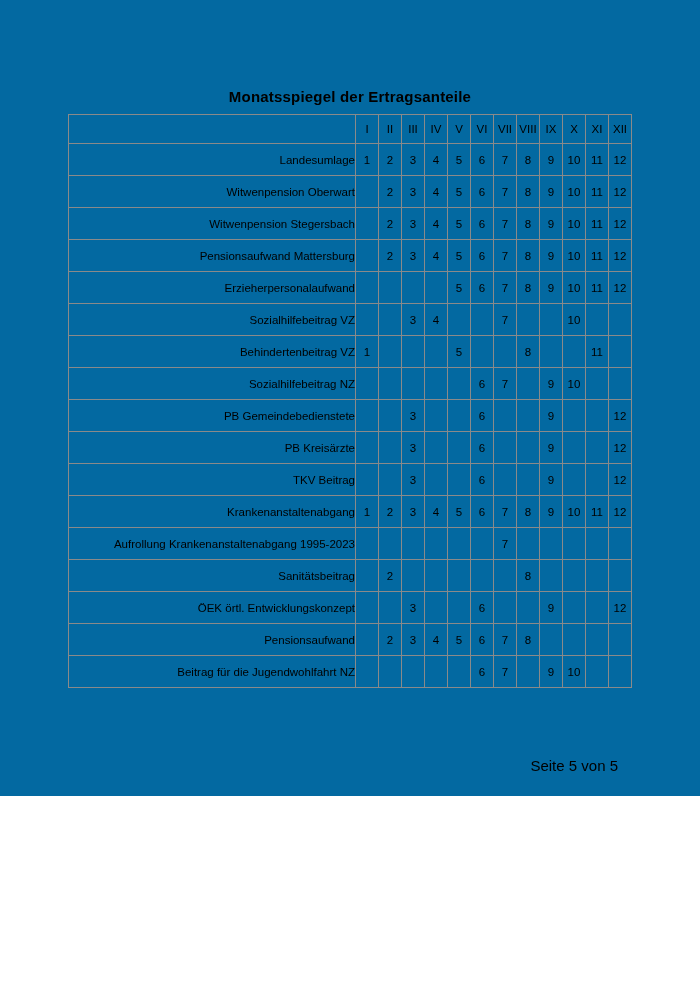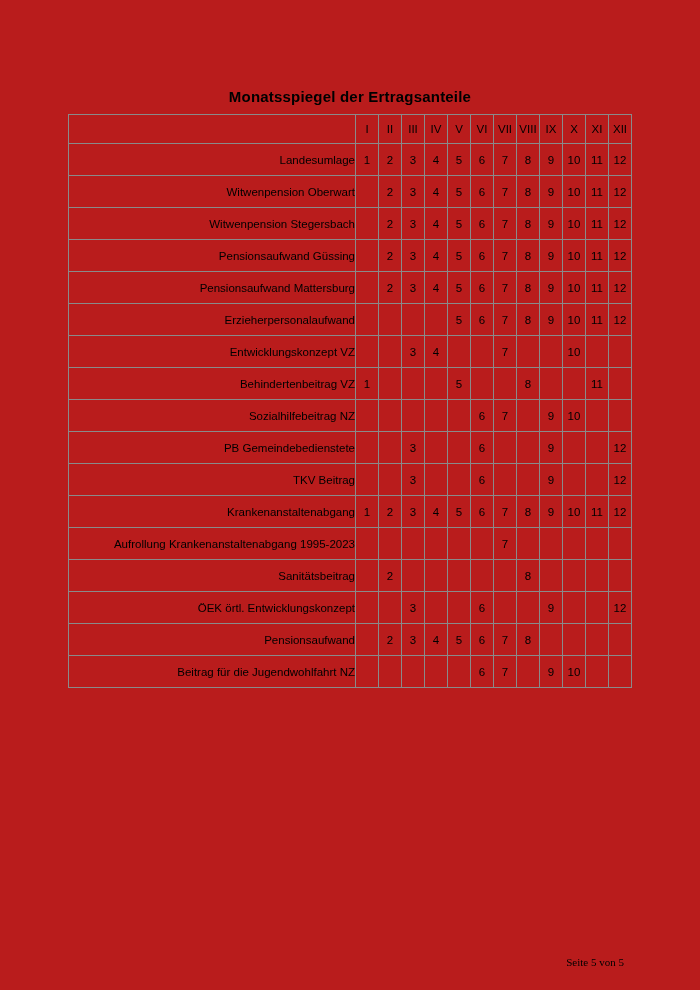--- a/index.html
+++ b/index.html
@@ -3,22 +3,22 @@
 <meta charset="utf-8">
 <style>
   html, body {
     margin: 0;
     padding: 0;
     background: #ffffff;
   }
   .page {
     position: relative;
     width: 700px;
-    height: 990px;
-    background: #b91c1c;
+    height: 796px;
+    background: #0369a1;
     font-family: "Liberation Sans", sans-serif;
     color: #000000;
     overflow: hidden;
   }
   .title {
     position: absolute;
     top: 88px;
     left: 68px;
     width: 564px;
     margin: 0;
@@ -51,25 +51,24 @@
   .monat-table tbody td {
     height: 31px;
   }
   .monat-table .label-col {
     width: 268px;
     text-align: right;
     padding-left: 18px;
   }
   .footer {
     position: absolute;
-    right: 76px;
+    right: 82px;
     bottom: 22px;
-    font-size: 11px;
+    font-size: 15px;
     color: #000000;
-    font-family: Liberation Serif, serif;
   }
 </style>
 </head>
 <body>
 
 <div class="page">
 
   <h1 class="title">Monatsspiegel der Ertragsanteile</h1>
 
   <table class="monat-table">
@@ -130,35 +129,20 @@
           <td>5</td>
           <td>6</td>
           <td>7</td>
           <td>8</td>
           <td>9</td>
           <td>10</td>
           <td>11</td>
           <td>12</td>
         </tr>
         <tr>
-          <td class="label-col">Pensionsaufwand Güssing</td>
-          <td></td>
-          <td>2</td>
-          <td>3</td>
-          <td>4</td>
-          <td>5</td>
-          <td>6</td>
-          <td>7</td>
-          <td>8</td>
-          <td>9</td>
-          <td>10</td>
-          <td>11</td>
-          <td>12</td>
-        </tr>
-        <tr>
           <td class="label-col">Pensionsaufwand Mattersburg</td>
           <td></td>
           <td>2</td>
           <td>3</td>
           <td>4</td>
           <td>5</td>
           <td>6</td>
           <td>7</td>
           <td>8</td>
           <td>9</td>
@@ -175,21 +159,21 @@
           <td>5</td>
           <td>6</td>
           <td>7</td>
           <td>8</td>
           <td>9</td>
           <td>10</td>
           <td>11</td>
           <td>12</td>
         </tr>
         <tr>
-          <td class="label-col">Entwicklungskonzept VZ</td>
+          <td class="label-col">Sozialhilfebeitrag VZ</td>
           <td></td>
           <td></td>
           <td>3</td>
           <td>4</td>
           <td></td>
           <td></td>
           <td>7</td>
           <td></td>
           <td></td>
           <td>10</td>
@@ -235,20 +219,35 @@
           <td></td>
           <td>6</td>
           <td></td>
           <td></td>
           <td>9</td>
           <td></td>
           <td></td>
           <td>12</td>
         </tr>
         <tr>
+          <td class="label-col">PB Kreisärzte</td>
+          <td></td>
+          <td></td>
+          <td>3</td>
+          <td></td>
+          <td></td>
+          <td>6</td>
+          <td></td>
+          <td></td>
+          <td>9</td>
+          <td></td>
+          <td></td>
+          <td>12</td>
+        </tr>
+        <tr>
           <td class="label-col">TKV Beitrag</td>
           <td></td>
           <td></td>
           <td>3</td>
           <td></td>
           <td></td>
           <td>6</td>
           <td></td>
           <td></td>
           <td>9</td>

